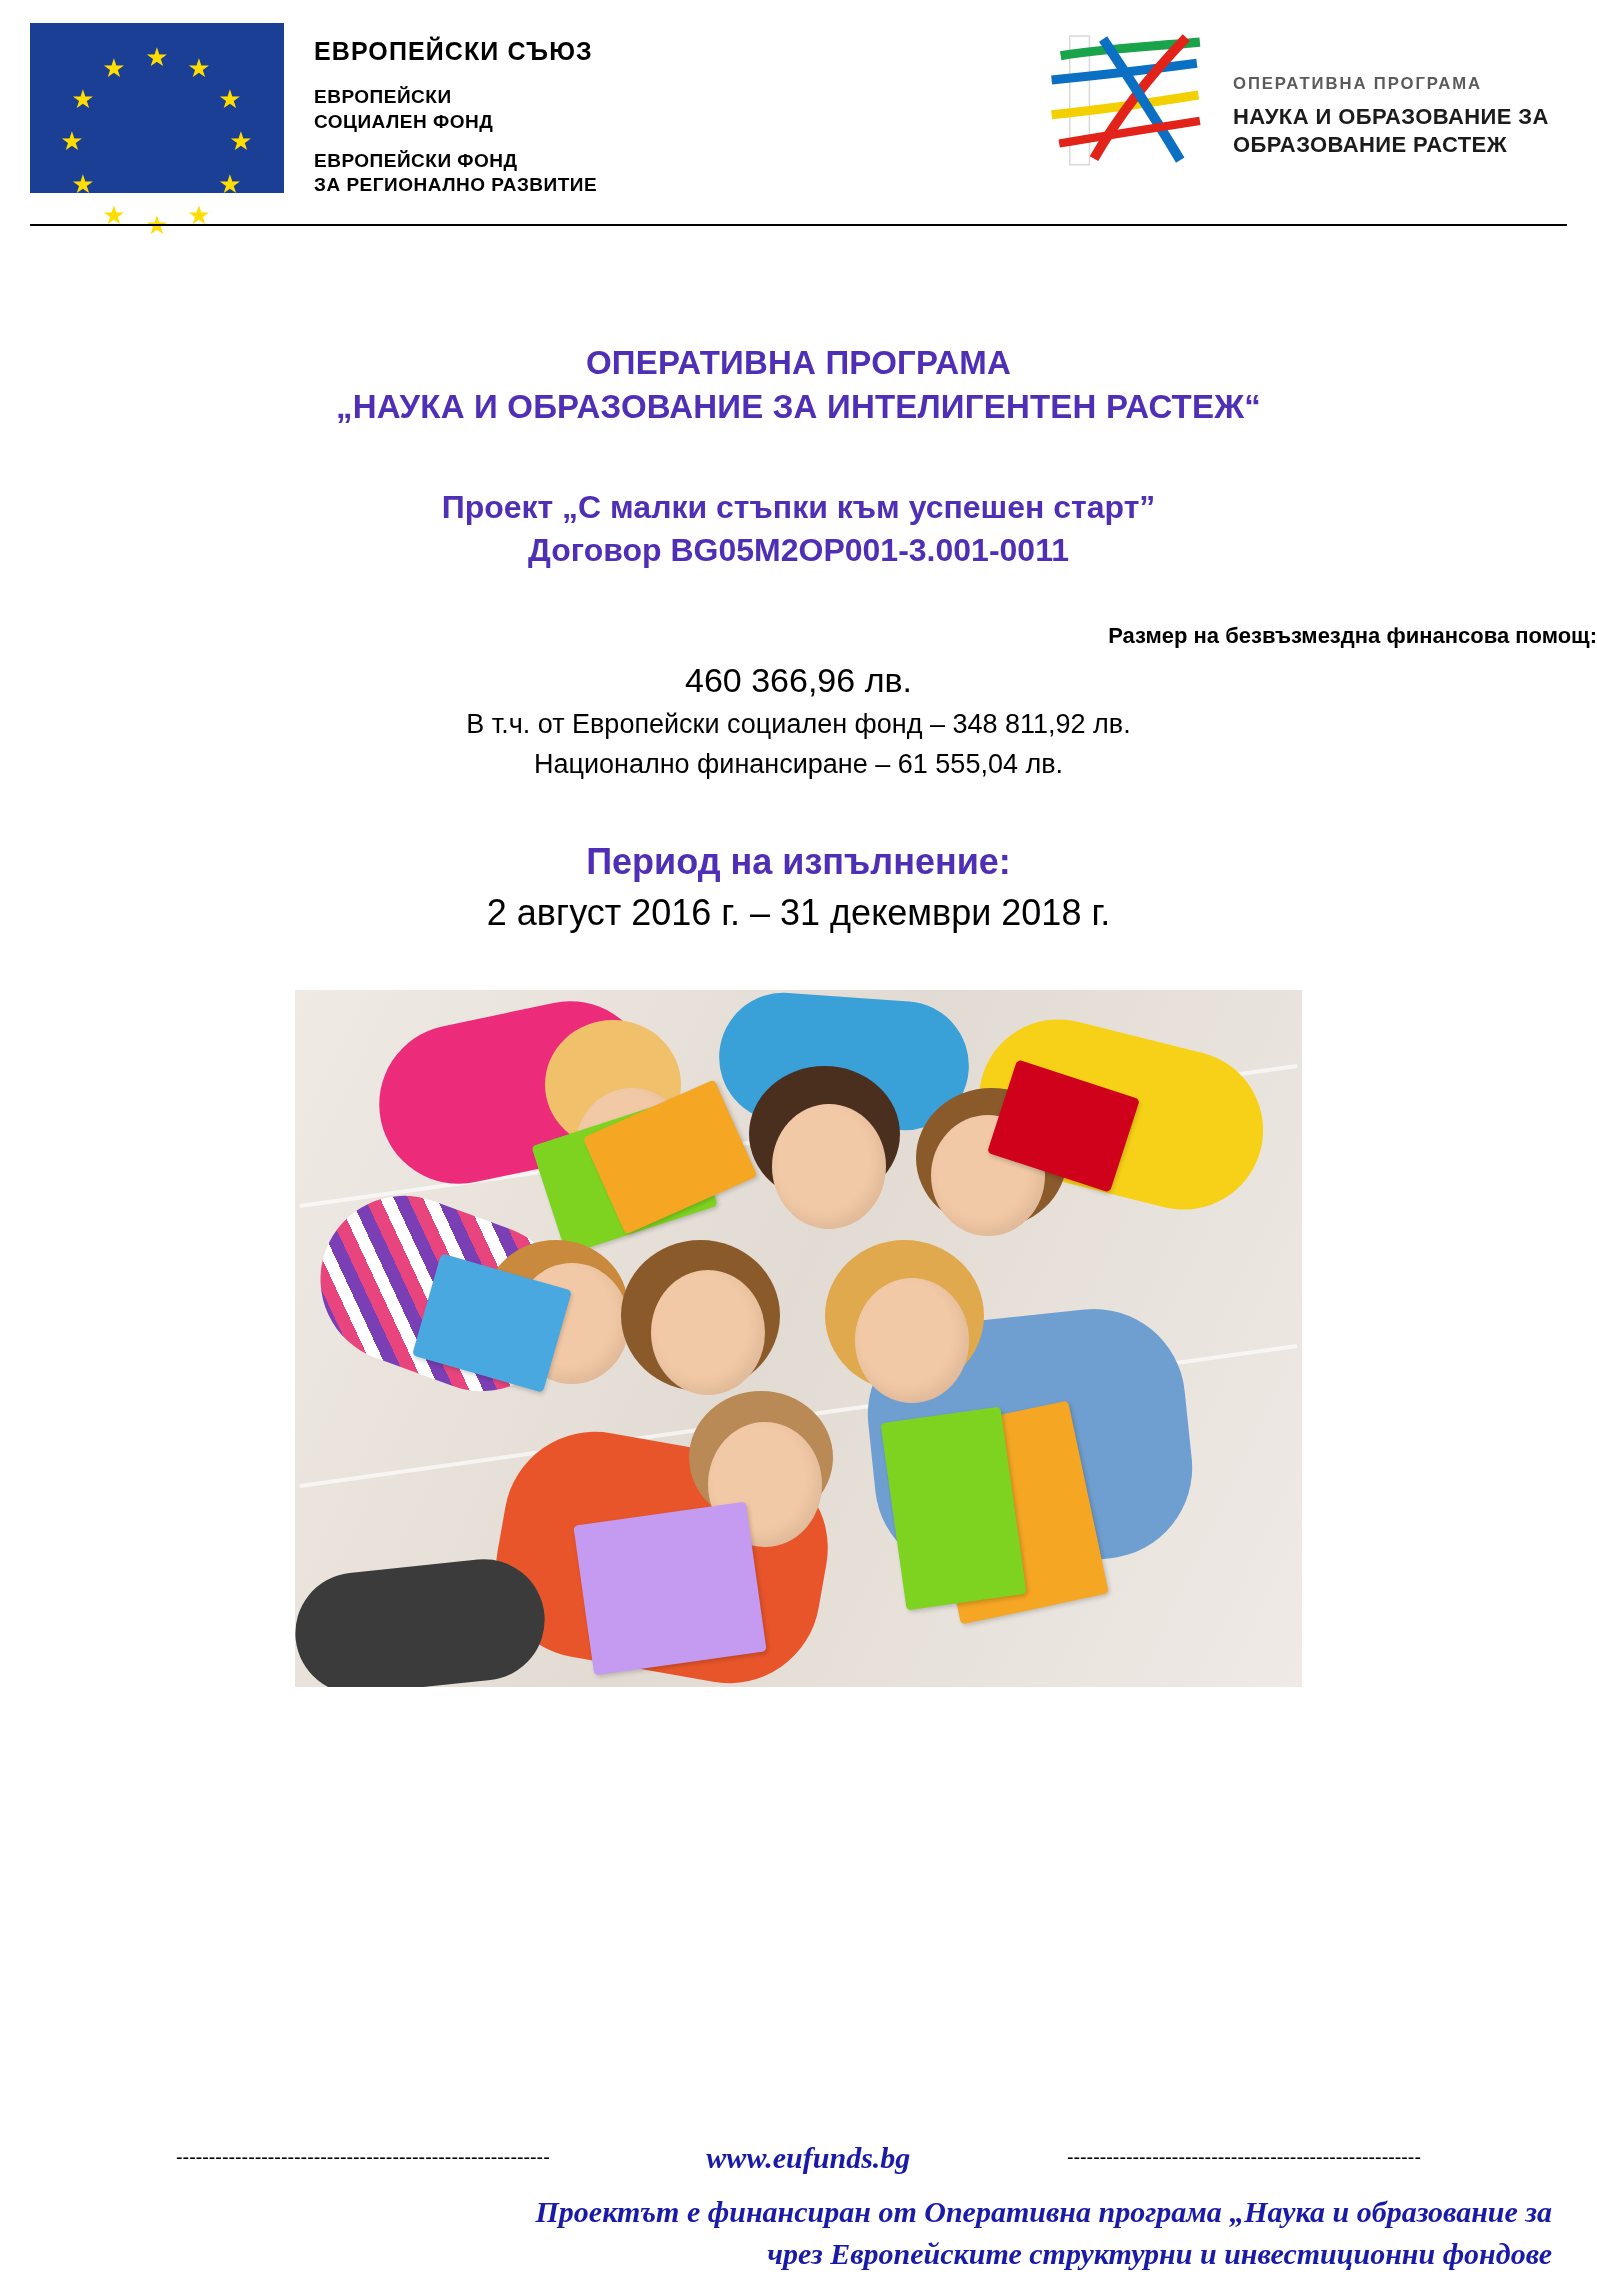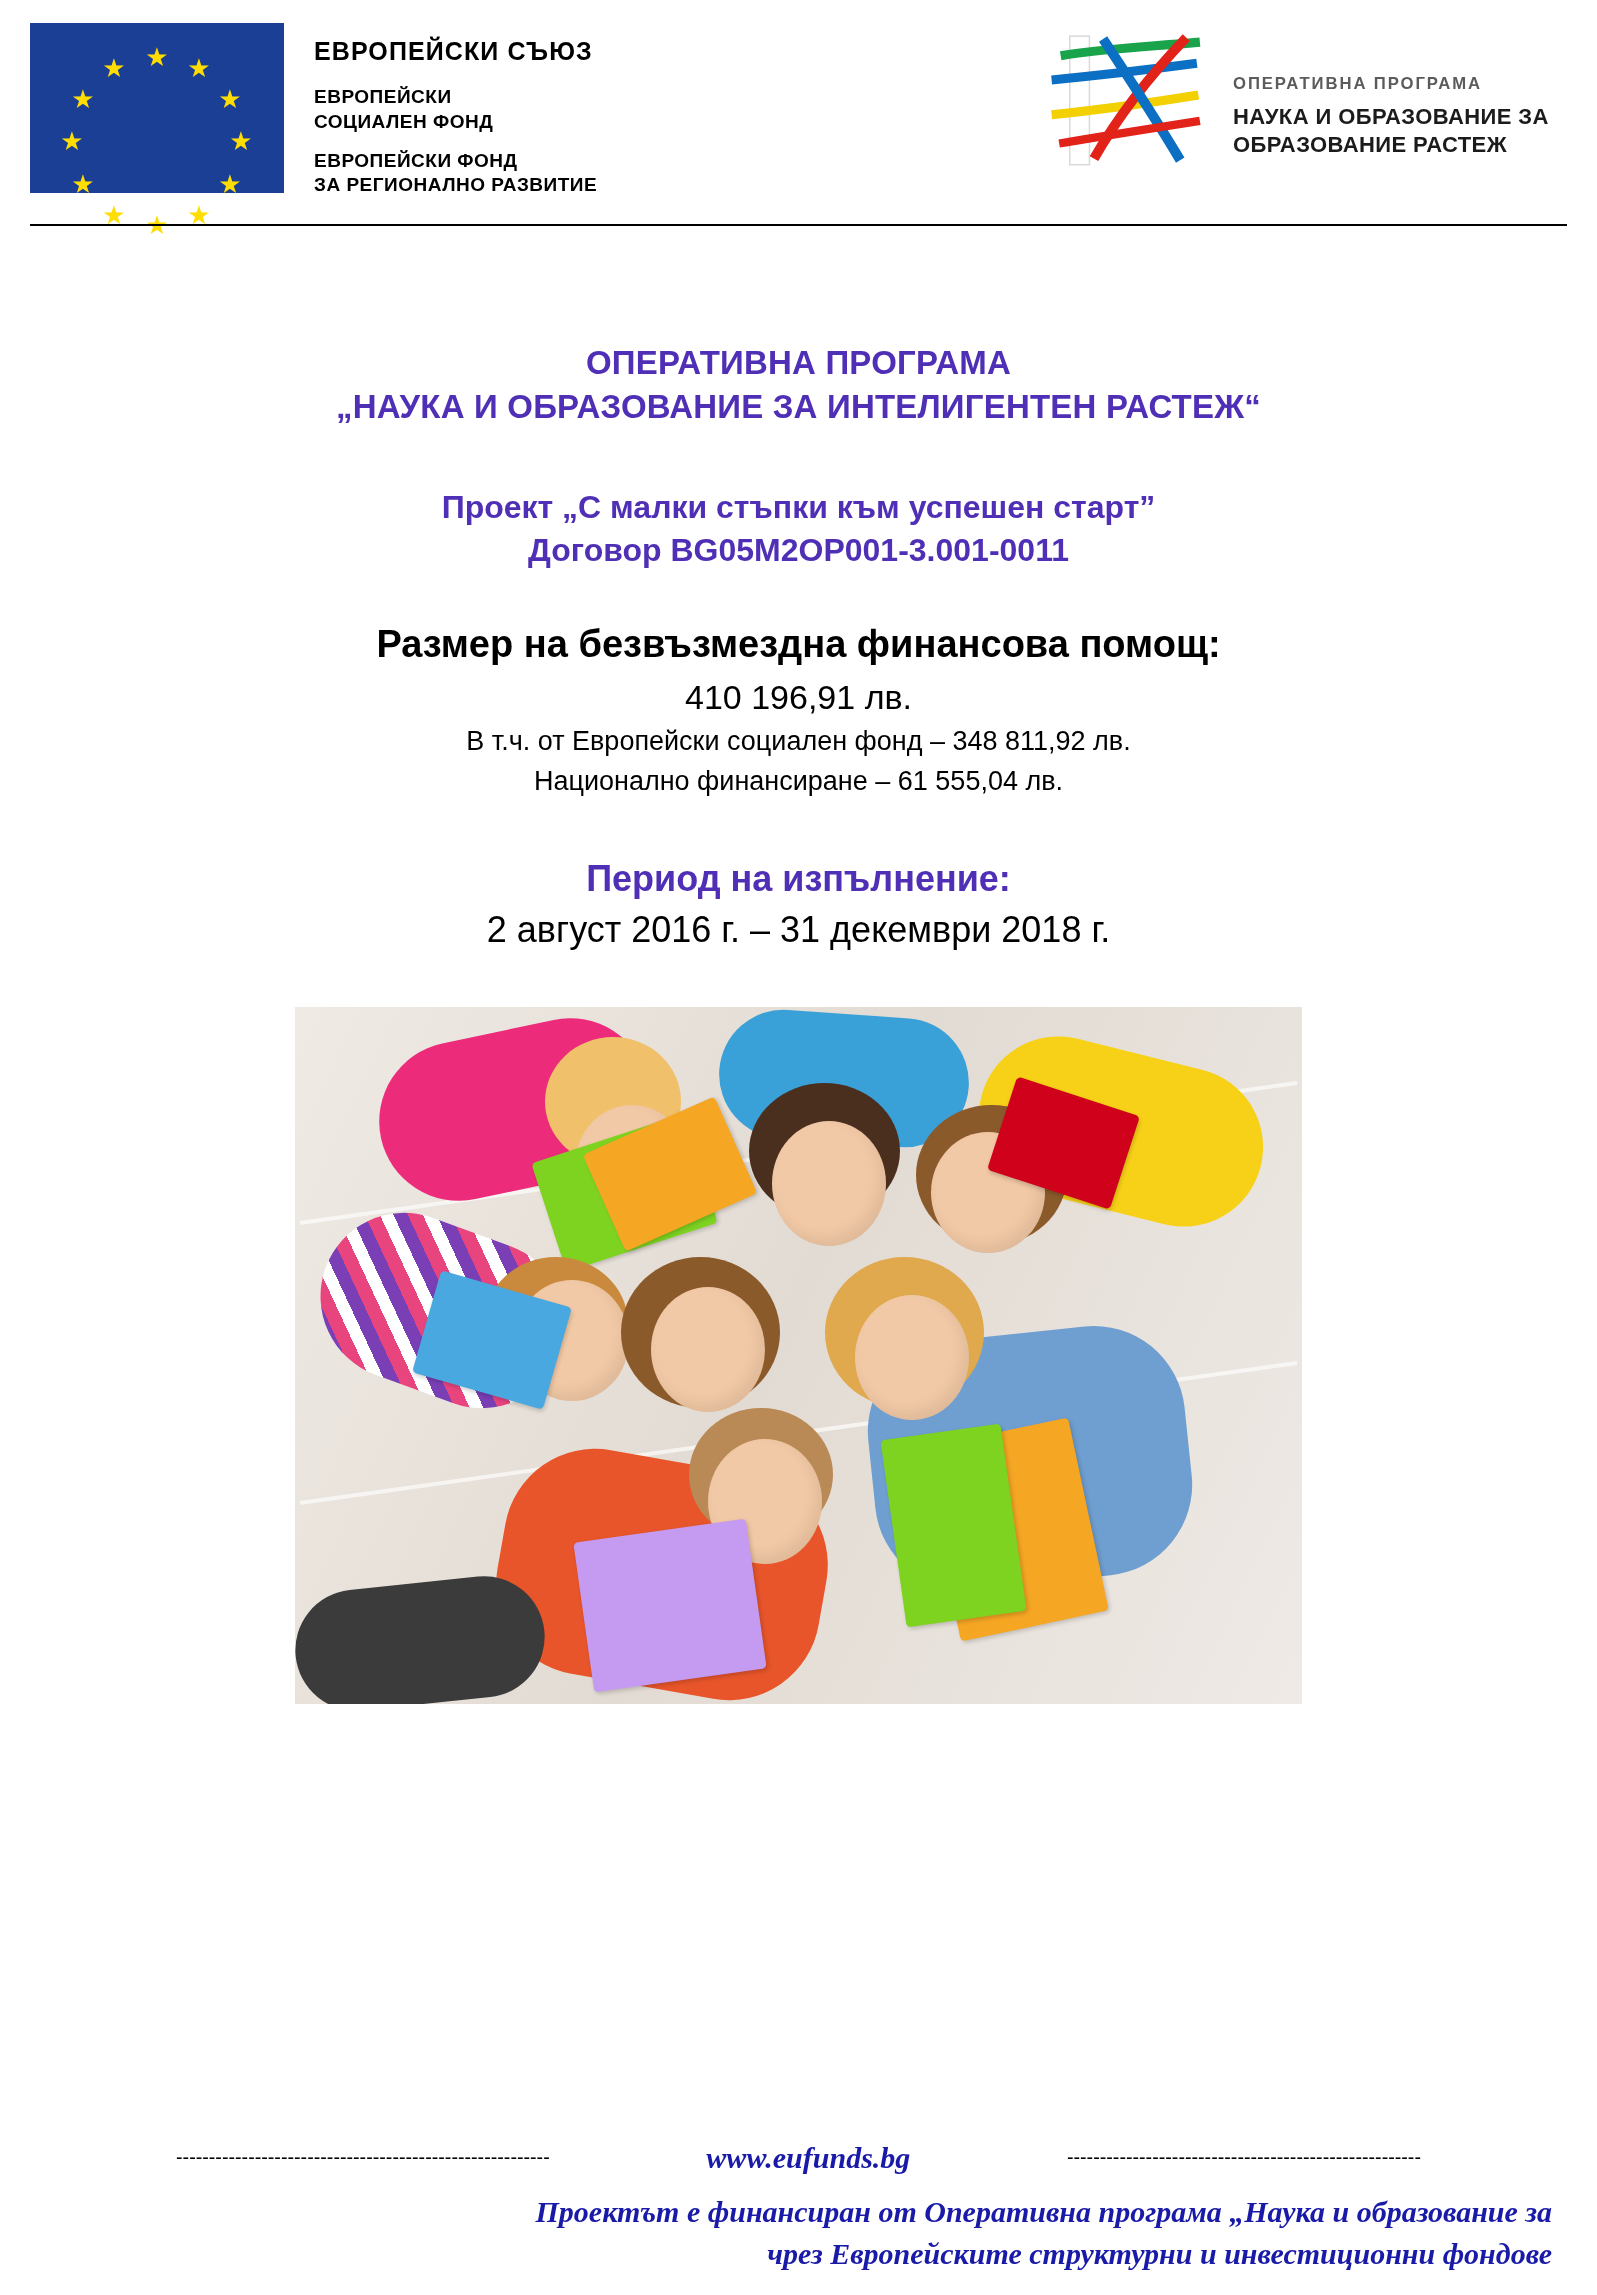--- a/index.html
+++ b/index.html
@@ -124,23 +124,24 @@
   }
   .project-block {
     margin-top: 58px;
     font-size: 32px;
     font-weight: bold;
     color: #4f2fb5;
     line-height: 1.34;
   }
   .grant-title {
     margin-top: 51px;
-    font-size: 38px;
-    font-weight: bold;
-    color: #000;
+    font-size: 22px;
+    font-weight: bold;
+    color: #000;
+    text-align: right;
   }
   .grant-amount {
     margin-top: 12px;
     font-size: 34px;
     color: #000;
   }
   .grant-row {
     margin-top: 9px;
     font-size: 27px;
     color: #000;
@@ -310,21 +311,21 @@
 
   <div class="op-line">ОПЕРАТИВНА ПРОГРАМА</div>
   <div class="op-line">„НАУКА И ОБРАЗОВАНИЕ ЗА ИНТЕЛИГЕНТЕН РАСТЕЖ“</div>
 
   <div class="project-block">
     <div>Проект „С малки стъпки към успешен старт”</div>
     <div>Договор  BG05M2OP001-3.001-0011</div>
   </div>
 
   <div class="grant-title">Размер на безвъзмездна финансова помощ:</div>
-  <div class="grant-amount">410 196,91 лв.</div>
+  <div class="grant-amount">460 366,96 лв.</div>
   <div class="grant-row">В т.ч. от Европейски социален фонд – 348 811,92 лв.</div>
   <div class="grant-row">Национално финансиране – 61 555,04 лв.</div>
 
   <div class="period-title">Период на изпълнение:</div>
   <div class="period-value">2 август 2016 г. – 31 декември 2018 г.</div>
 
   <div class="photo-wrap">
     <div class="floor"></div>
 
     <div class="body-shape" style="left:83px; top:23px; width:273px; height:159px; background:#ec2b7a; transform:rotate(-12deg);"></div>

